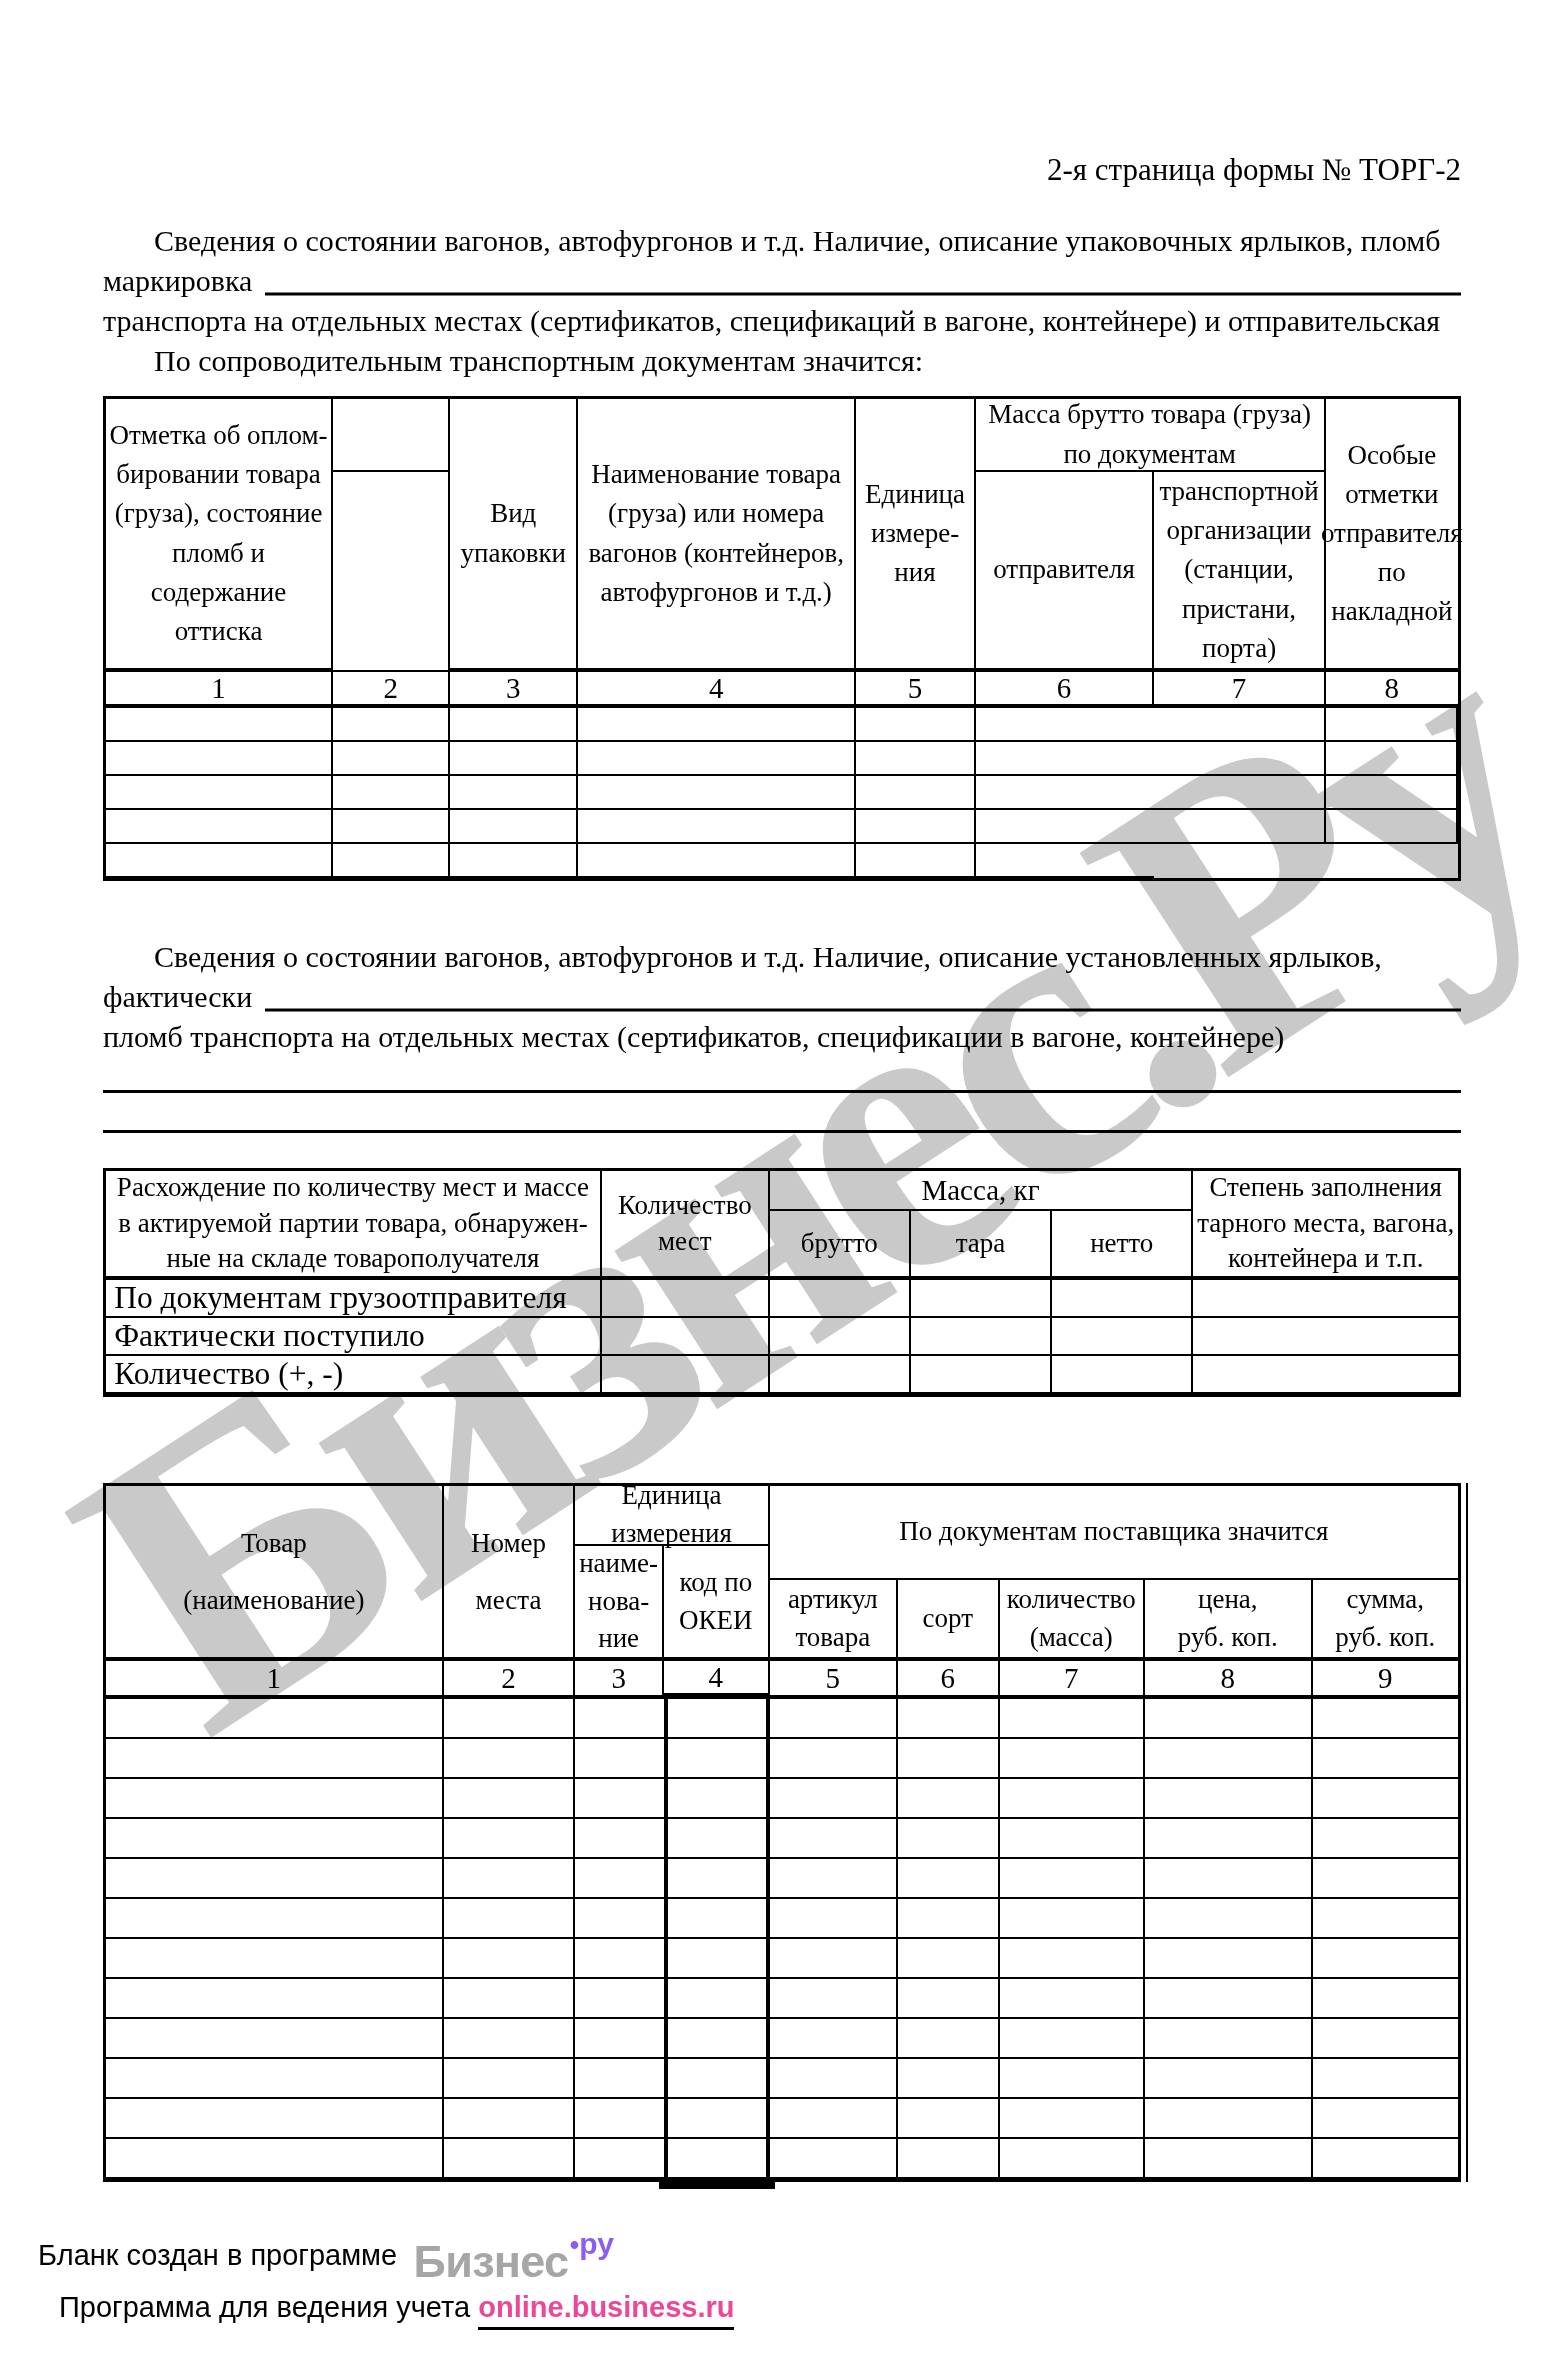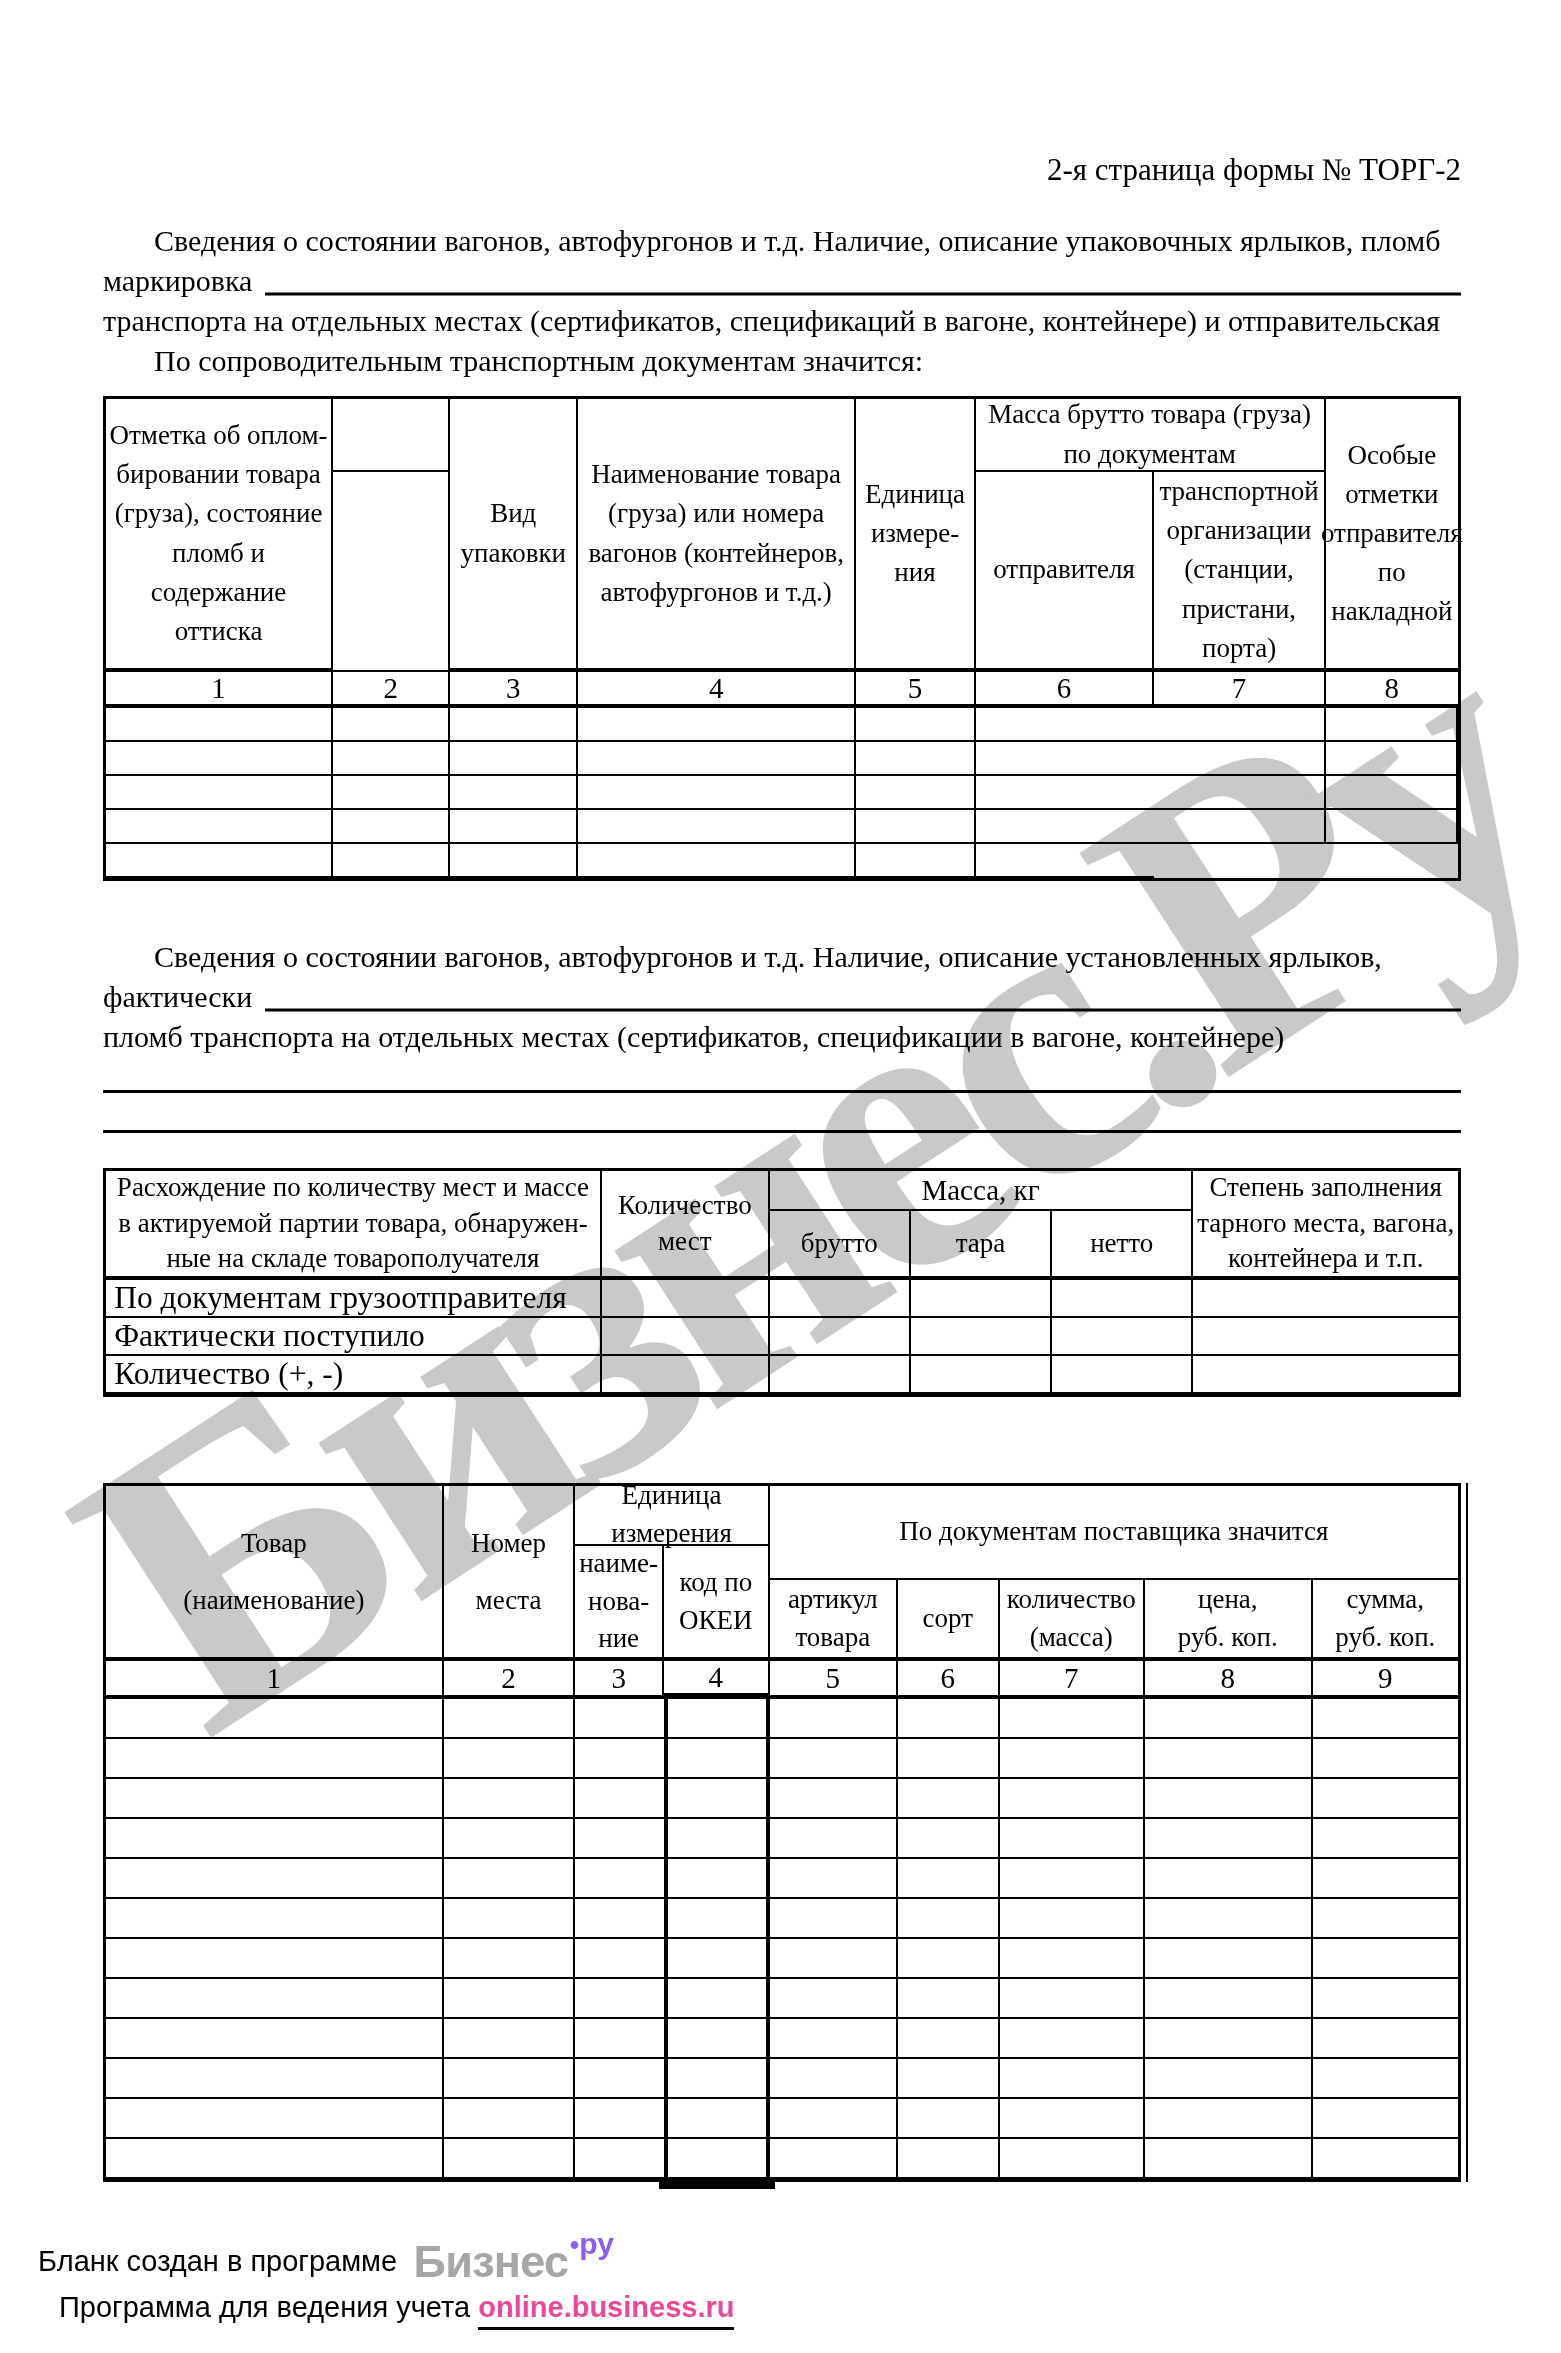--- a/index.html
+++ b/index.html
@@ -59,21 +59,21 @@
   .t3h{font-size:27px;line-height:1.4;}
   .t3wide{line-height:2.1;}
   .numc4{border-bottom-width:6.9px;}
   .thickc{border-left:4.1px solid #000;border-right:4.1px solid #000;}
   .prethick{border-right:none;}
   
   .t3-sideline{position:absolute;left:1466px;top:1483px;width:2.1px;height:699px;background:#000;}
   .t3-okei-stub{position:absolute;left:659px;top:2182px;width:116px;height:6.9px;background:#000;}
   
   .footer{position:absolute;left:38px;top:2239px;font-family:"Liberation Sans",sans-serif;}
-  .footer-line1{display:flex;align-items:center;font-size:29px;}
+  .footer-line1{display:flex;align-items:flex-start;font-size:29px;}
   .logo{font-size:45px;font-weight:bold;color:#a6a6a6;margin-left:16.4px;letter-spacing:-0.7px;line-height:1;}
   .logo-sup{font-size:30px;font-weight:bold;color:#8b5cf6;position:relative;top:-23px;margin-left:1.4px;letter-spacing:0;}
   .logo-dot{font-size:27px;}
   .footer-line2{font-size:29px;margin-top:6.9px;display:flex;align-items:baseline;margin-left:21px;}
   .footer-link{font-weight:bold;color:#ec4899;text-decoration:none;border-bottom:3.4px solid #000;padding-bottom:3.4px;margin-left:8.2px;}
 </style>
 </head>
 <body>
 
 <div class="watermark">Бизнес.Ру</div>

